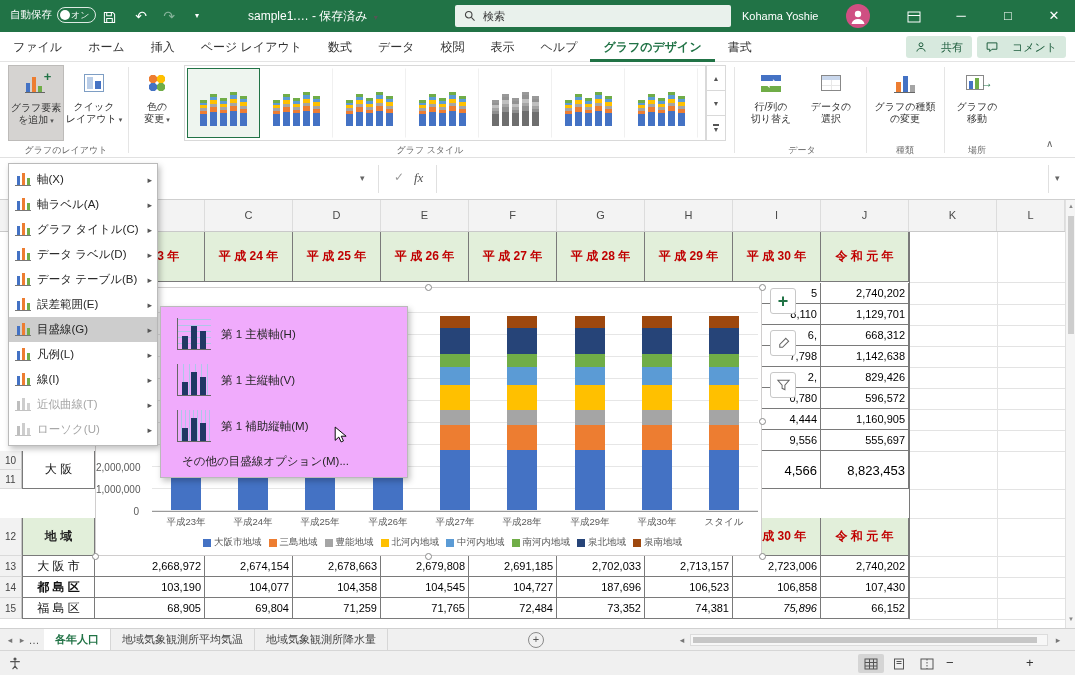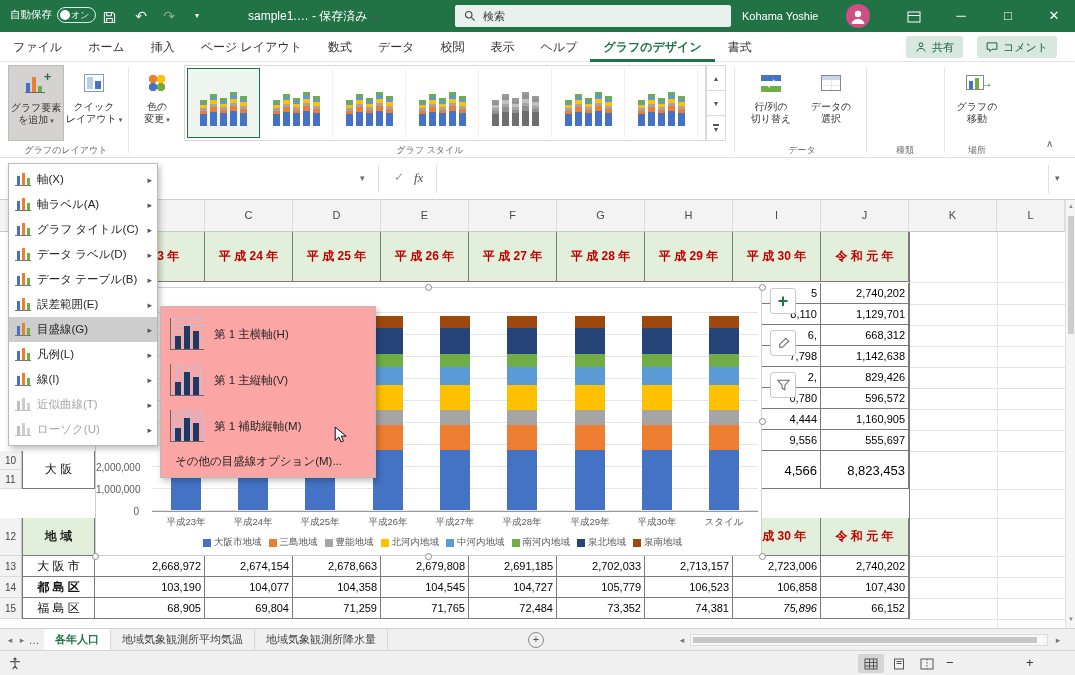--- a/index.html
+++ b/index.html
@@ -22,21 +22,21 @@
   .avatar{position:absolute;left:846px;top:4px;width:24px;height:24px;border-radius:50%;background:#cf4f82;overflow:hidden}
   .avatar svg{position:absolute;left:4px;top:5px}
   .winbtn{position:absolute;top:0;width:42px;height:32px;line-height:32px;text-align:center;font-size:13px;color:#fff}
 
   
   .tabrow{position:absolute;left:0;top:32px;width:100%;height:30px;background:#fff;border-bottom:1px solid #e4e4e4;
           display:flex;align-items:center;z-index:29}
   .rtab{padding:0 13px;height:30px;line-height:30px;font-size:12px;color:#333;white-space:nowrap}
   .rtab.active{color:#217346;font-weight:700;box-shadow:inset 0 -3px 0 #217346}
   .pillbtn{position:absolute;top:36px;height:22px;background:#d7e9de;border-radius:3px;color:#1c5c3c;font-size:11px;
-           display:flex;align-items:center;gap:5px;padding:0 9px;z-index:31}
+           display:flex;align-items:center;gap:14px;padding:0 9px;z-index:31}
 
   
   .ribbon{position:absolute;left:0;top:62px;width:100%;height:96px;background:#fff;border-bottom:1px solid #e1e1e1;z-index:28}
   .rdiv{position:absolute;top:5px;height:86px;width:1px;background:#e5e5e5}
   .bigbtn{position:absolute;top:3px;height:76px;display:flex;flex-direction:column;align-items:center;font-size:10px;color:#333;text-align:center}
   .bigbtn .bl{line-height:12px;white-space:nowrap}
   .bicon{margin:7px 0 5px;width:26px;height:24px;position:relative}
   .caret{font-size:7px;color:#555;margin-left:2px}
   .pressed{background:#d5d3d1;border:1px solid #bdbbb9}
   .glabel{position:absolute;top:82px;font-size:9px;color:#696969;text-align:center}
@@ -127,22 +127,22 @@
   .mitem{display:flex;align-items:center;height:25px;padding:0 4px;font-size:11.5px;color:#262626;white-space:nowrap}
   .mitem.highlighted{background:#cdcdcd}
   .mitem.disabled{color:#a6a6a6}
   .mitem.disabled .mico{filter:grayscale(1) opacity(.45)}
   .mico{width:16px;height:13px;margin:0 6px 0 2px;flex:none;border-bottom:1px solid #777;
     background:linear-gradient(#4472c4,#4472c4) 2px 3px/3px 9px no-repeat,
                linear-gradient(#ed7d31,#ed7d31) 7px 0/3px 12px no-repeat,
                linear-gradient(#70ad47,#70ad47) 12px 5px/3px 7px no-repeat}
   .mlb{flex:1}
   .mar{color:#555;font-size:9px;margin-right:1px}
-  .submenu{position:absolute;left:160px;top:306px;width:216px;background:#fca5a5;border:1px solid #bababa;
-           box-shadow:2px 3px 6px rgba(0,0,0,.25);z-index:52;padding:4px 0}
+  .submenu{position:absolute;left:160px;top:306px;width:248px;background:#f0abfc;border:1px solid #bababa;
+           box-shadow:2px 3px 6px rgba(0,0,0,.25);z-index:52;padding:4px 7px}
   .smitem{display:flex;align-items:center;height:46px;padding:0 9px;font-size:11.5px;color:#262626;white-space:nowrap}
   .smitem.highlighted{background:#cdcdcd}
   .smico{--p:5px;--pp:6px;width:34px;height:32px;margin-right:10px;flex:none;border-left:1px solid #666;border-bottom:1px solid #666;background:#fff}
   .smico.dense{--p:3px;--pp:4px}
   .smico.h{background:linear-gradient(#1f3864,#1f3864) 4px bottom/6px 13px no-repeat,
            linear-gradient(#1f3864,#1f3864) 13px bottom/6px 23px no-repeat,
            linear-gradient(#1f3864,#1f3864) 22px bottom/6px 18px no-repeat,
            repeating-linear-gradient(to top,transparent 0 var(--p),#aec6e8 var(--p) var(--pp))}
   .smico.v{background:linear-gradient(#1f3864,#1f3864) 4px bottom/6px 13px no-repeat,
            linear-gradient(#1f3864,#1f3864) 13px bottom/6px 23px no-repeat,
@@ -221,21 +221,21 @@
       <div class="cell num" style="left: 557px; top: 556px; width: 88px; height: 21px;">2,702,033</div>
       <div class="cell num" style="left: 645px; top: 556px; width: 88px; height: 21px;">2,713,157</div>
       <div class="cell num" style="left: 733px; top: 556px; width: 88px; height: 21px;">2,723,006</div>
       <div class="cell num" style="left: 821px; top: 556px; width: 88px; height: 21px;">2,740,202</div>
       <div class="cell lab" style="left: 22px; top: 577px; width: 73px; height: 21px; font-weight: bold;">都 島 区</div>
       <div class="cell num" style="left: 95px; top: 577px; width: 110px; height: 21px;">103,190</div>
       <div class="cell num" style="left: 205px; top: 577px; width: 88px; height: 21px;">104,077</div>
       <div class="cell num" style="left: 293px; top: 577px; width: 88px; height: 21px;">104,358</div>
       <div class="cell num" style="left: 381px; top: 577px; width: 88px; height: 21px;">104,545</div>
       <div class="cell num" style="left: 469px; top: 577px; width: 88px; height: 21px;">104,727</div>
-      <div class="cell num" style="left: 557px; top: 577px; width: 88px; height: 21px;">105,779</div>
+      <div class="cell num" style="left: 557px; top: 577px; width: 88px; height: 21px;">187,696</div>
       <div class="cell num" style="left: 645px; top: 577px; width: 88px; height: 21px;">106,523</div>
       <div class="cell num" style="left: 733px; top: 577px; width: 88px; height: 21px;">106,858</div>
       <div class="cell num" style="left: 821px; top: 577px; width: 88px; height: 21px;">107,430</div>
       <div class="cell lab" style="left: 22px; top: 598px; width: 73px; height: 21px;">福 島 区</div>
       <div class="cell num" style="left: 95px; top: 598px; width: 110px; height: 21px;">68,905</div>
       <div class="cell num" style="left: 205px; top: 598px; width: 88px; height: 21px;">69,804</div>
       <div class="cell num" style="left: 293px; top: 598px; width: 88px; height: 21px;">71,259</div>
       <div class="cell num" style="left: 381px; top: 598px; width: 88px; height: 21px;">71,765</div>
       <div class="cell num" style="left: 469px; top: 598px; width: 88px; height: 21px;">72,484</div>
       <div class="cell num" style="left: 557px; top: 598px; width: 88px; height: 21px;">73,352</div>
@@ -615,20 +615,27 @@
       <span class="bl">切り替え</span>
     </div>
     <div class="bigbtn" style="left:804px;width:54px">
       <span class="bicon">
           <i class="sd-g"></i>
         </span>
       <span class="bl">データの</span>
       <span class="bl">選択</span>
     </div>
     <div class="rdiv" style="left:866px"></div>
+    <div class="bigbtn" style="left:872px;width:66px">
+      <span class="bicon">
+          <i class="ct-g"></i>
+        </span>
+      <span class="bl">グラフの種類</span>
+      <span class="bl">の変更</span>
+    </div>
     <div class="rdiv" style="left:944px"></div>
     <div class="bigbtn" style="left:950px;width:54px">
       <span class="bicon">
           <i class="mv-g"></i>
           <i class="mv-a" style="font-style:normal">→</i>
         </span>
       <span class="bl">グラフの</span>
       <span class="bl">移動</span>
     </div>
     <span class="glabel" style="left:8px;width:116px">グラフのレイアウト</span>

